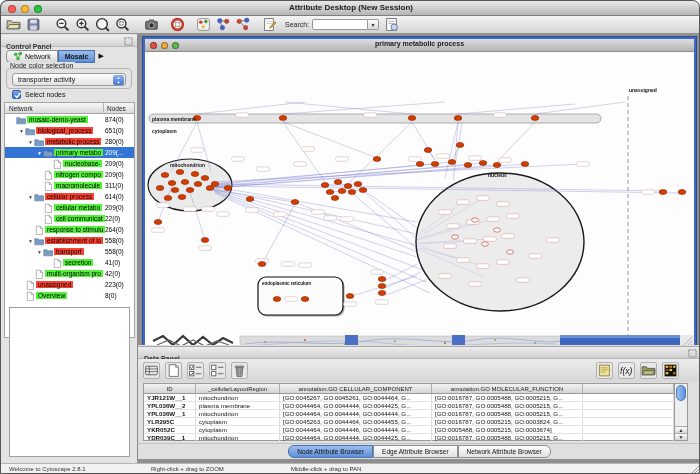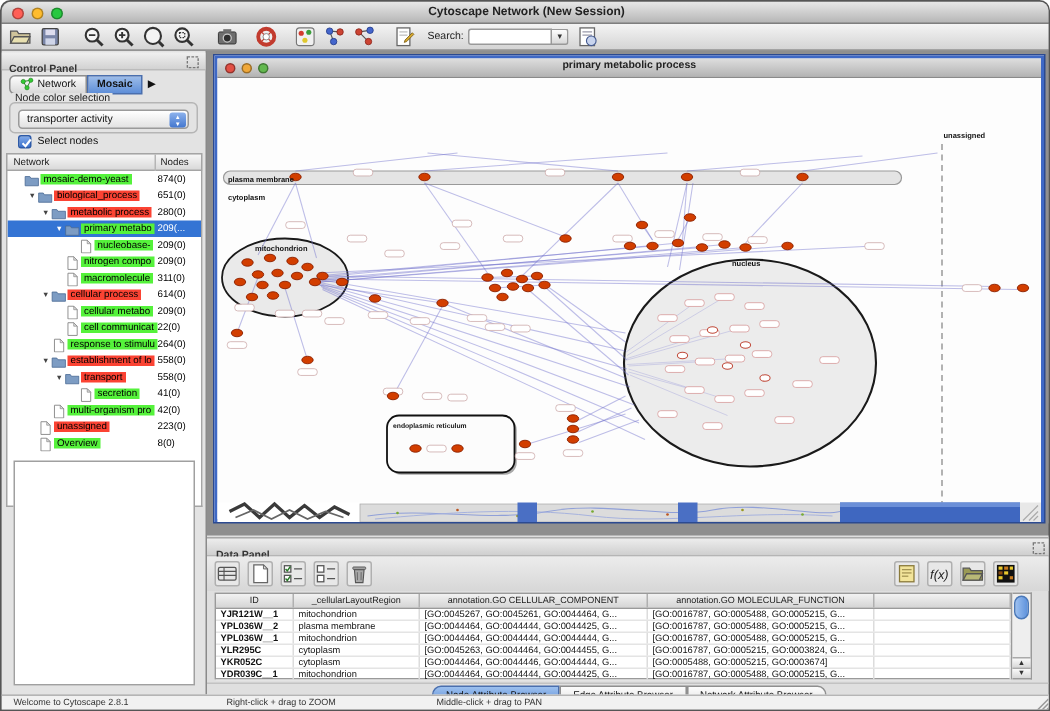--- a/index.html
+++ b/index.html
@@ -73,21 +73,21 @@
   .mdi{position:absolute;left:137px;top:33px;width:563px;height:315px;background:#8f8f8f;}
   .frame{position:absolute;left:5px;top:3px;width:553px;height:311px;border:2px solid #3e68c5;
     background:#fff;box-shadow:0 0 0 1px #2c4a90;}
   .ftitle{position:absolute;left:0;top:0;width:100%;height:13px;
     background:linear-gradient(#dedede,#b4b4b4);border-bottom:1px solid #8a8a8a;}
   .ftitle .ft{position:absolute;left:0;right:0;top:1px;text-align:center;font-size:7px;font-weight:bold;color:#222;}
   .flights{position:absolute;left:5px;top:3px;display:flex;gap:4px;}
   .flight{width:7px;height:7px;border-radius:50%;border:0.5px solid rgba(0,0,0,.35);}
   .fcontent{position:absolute;left:0;top:13px;width:549px;height:296px;background:#fdfdfd;}
   
-  .datapanel{position:absolute;left:137px;top:356px;width:563px;height:114px;background:#dfdfdf;}
+  .datapanel{position:absolute;left:137px;top:344px;width:563px;height:114px;background:#dfdfdf;}
   .dp-title{position:absolute;left:0;top:1px;width:100%;height:13px;
     background:linear-gradient(#ededed,#cfcfcf);border-top:1px solid #a8a8a8;border-bottom:1px solid #b5b5b5;}
   .dp-title span{font-size:7px;font-weight:bold;color:#333;margin-left:6px;line-height:13px;display:inline-block;}
   .dp-toolbar{position:absolute;left:0;top:14px;width:100%;height:23px;display:flex;align-items:center;
     background:linear-gradient(#ececec,#d7d7d7);}
   .dp-toolbar .tbicon{width:17px;height:17px;margin-left:5px;border:1px solid #b0b0b0;border-radius:2px;background:#e8e8e8;}
   .dp-right{margin-left:auto;margin-right:22px;display:flex;}
   .dtable{position:absolute;left:5px;top:38px;width:532px;height:58px;background:#fff;border:1px solid #9a9a9a;}
   .dhead{display:flex;height:10px;background:linear-gradient(#f2f2f2,#d5d5d5);border-bottom:1px solid #9a9a9a;}
   .dhead div{font-size:6px;color:#222;text-align:center;border-right:1px solid #b0b0b0;overflow:hidden;line-height:10px;}
@@ -115,21 +115,21 @@
 <body>
 
 <div id="window">
 
   <div class="titlebar">
     <div class="lights">
       <div class="light" style="background:#ff5f57"></div>
       <div class="light" style="background:#febc2e"></div>
       <div class="light" style="background:#28c840"></div>
     </div>
-    <div class="wtitle">Cytoscape Network (New Session)</div>
+    <div class="wtitle">Attribute Desktop (New Session)</div>
   </div>
 
   <div class="toolbar">
     <span id="tb-icons" style="display:flex;align-items:center;">
         <span class="tbicon" style="margin-left: 5px;"><svg viewBox="0 0 14 14" width="15" height="15">
             <path d="M1,11 L1,3.5 5,3.5 6,5 13,5 13,11 Z" fill="#cfc49a" stroke="#555" stroke-width=".8"></path>
             <path d="M1,11 L3.2,7 13,7 11,11 Z" fill="#e8e0b0" stroke="#555" stroke-width=".8"></path>
           </svg></span>
         <span class="tbicon" style="margin-left: 5px;"><svg viewBox="0 0 14 14" width="15" height="15">
             <rect x="2" y="2" width="10" height="10" rx="1" fill="#7a86a8" stroke="#444" stroke-width=".8"></rect>

